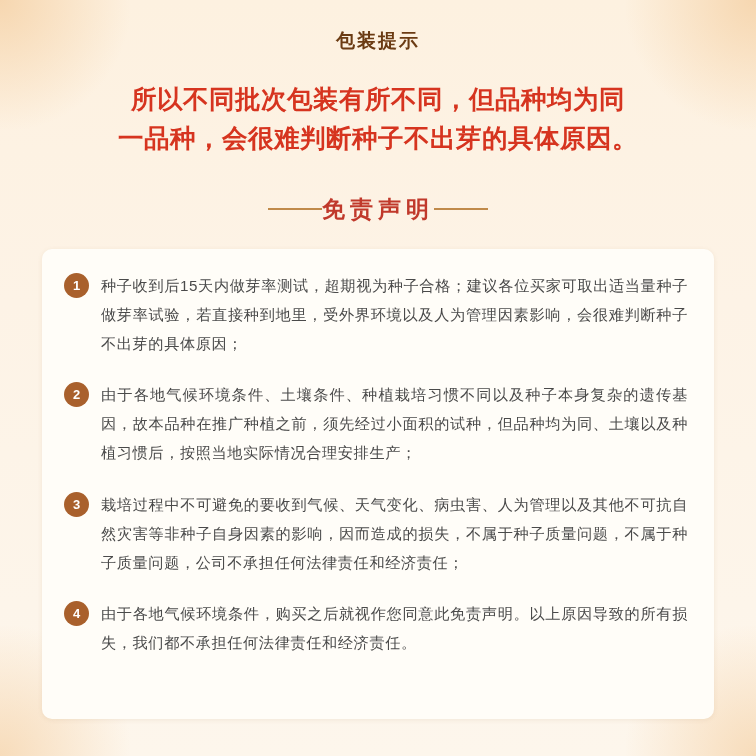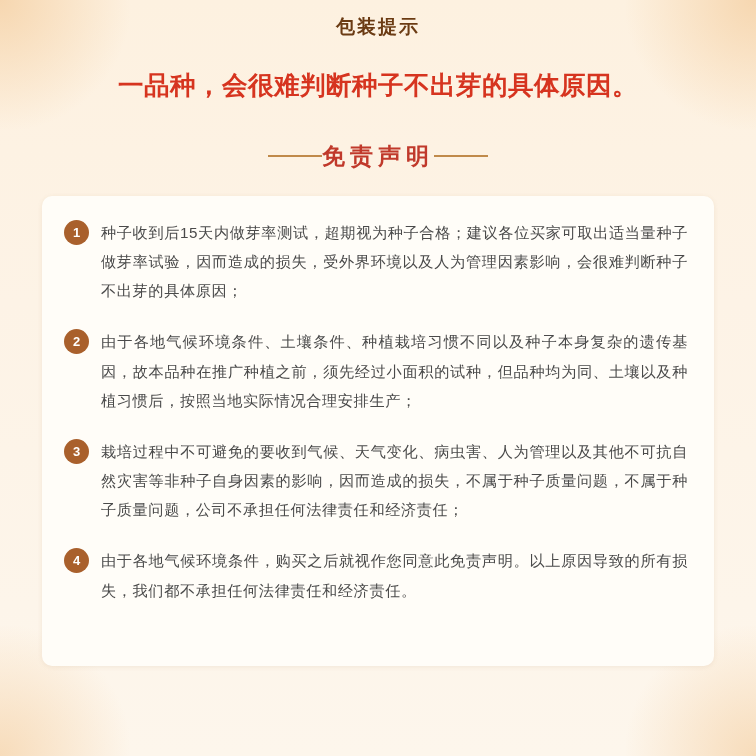--- a/index.html
+++ b/index.html
@@ -30,21 +30,21 @@
   .corner-bl { bottom: 0; left: 0; background: radial-gradient(circle at 0% 100%, rgba(244,206,160,0.65) 0%, rgba(253,243,227,0) 72%); }
   .corner-br { bottom: 0; right: 0; background: radial-gradient(circle at 100% 100%, rgba(244,206,160,0.65) 0%, rgba(253,243,227,0) 72%); }
 
   .pkg-title {
     position: relative;
     text-align: center;
     font-size: 19px;
     font-weight: bold;
     color: #6b3b13;
     letter-spacing: 2px;
-    padding-top: 14px;
+    padding-top: 28px;
   }
 
   .notice {
     position: relative;
     margin: 26px 30px 0 30px;
     text-align: center;
     color: #d6341f;
     font-weight: bold;
     font-size: 25.5px;
     line-height: 1.52;
@@ -116,33 +116,34 @@
 
 <div class="page">
   <div class="corner-tl"></div>
   <div class="corner-tr"></div>
   <div class="corner-bl"></div>
   <div class="corner-br"></div>
 
   <div class="pkg-title">包装提示</div>
 
   <div class="notice">
+    <div>所以不同批次包装有所不同，但品种均为同</div>
     <div>一品种，会很难判断种子不出芽的具体原因。</div>
   </div>
 
   <div class="section-heading">
     <span class="rule"></span>
     <span class="label">免责声明</span>
     <span class="rule"></span>
   </div>
 
   <div class="card">
     <div class="item">
       <div class="badge">1</div>
-      <div class="item-text">种子收到后15天内做芽率测试，超期视为种子合格；建议各位买家可取出适当量种子做芽率试验，因而造成的损失，受外界环境以及人为管理因素影响，会很难判断种子不出芽的具体原因；</div>
+      <div class="item-text">种子收到后15天内做芽率测试，超期视为种子合格；建议各位买家可取出适当量种子做芽率试验，若直接种到地里，受外界环境以及人为管理因素影响，会很难判断种子不出芽的具体原因；</div>
     </div>
     <div class="item">
       <div class="badge">2</div>
       <div class="item-text">由于各地气候环境条件、土壤条件、种植栽培习惯不同以及种子本身复杂的遗传基因，故本品种在推广种植之前，须先经过小面积的试种，但品种均为同、土壤以及种植习惯后，按照当地实际情况合理安排生产；</div>
     </div>
     <div class="item">
       <div class="badge">3</div>
       <div class="item-text">栽培过程中不可避免的要收到气候、天气变化、病虫害、人为管理以及其他不可抗自然灾害等非种子自身因素的影响，因而造成的损失，不属于种子质量问题，不属于种子质量问题，公司不承担任何法律责任和经济责任；</div>
     </div>
     <div class="item">

